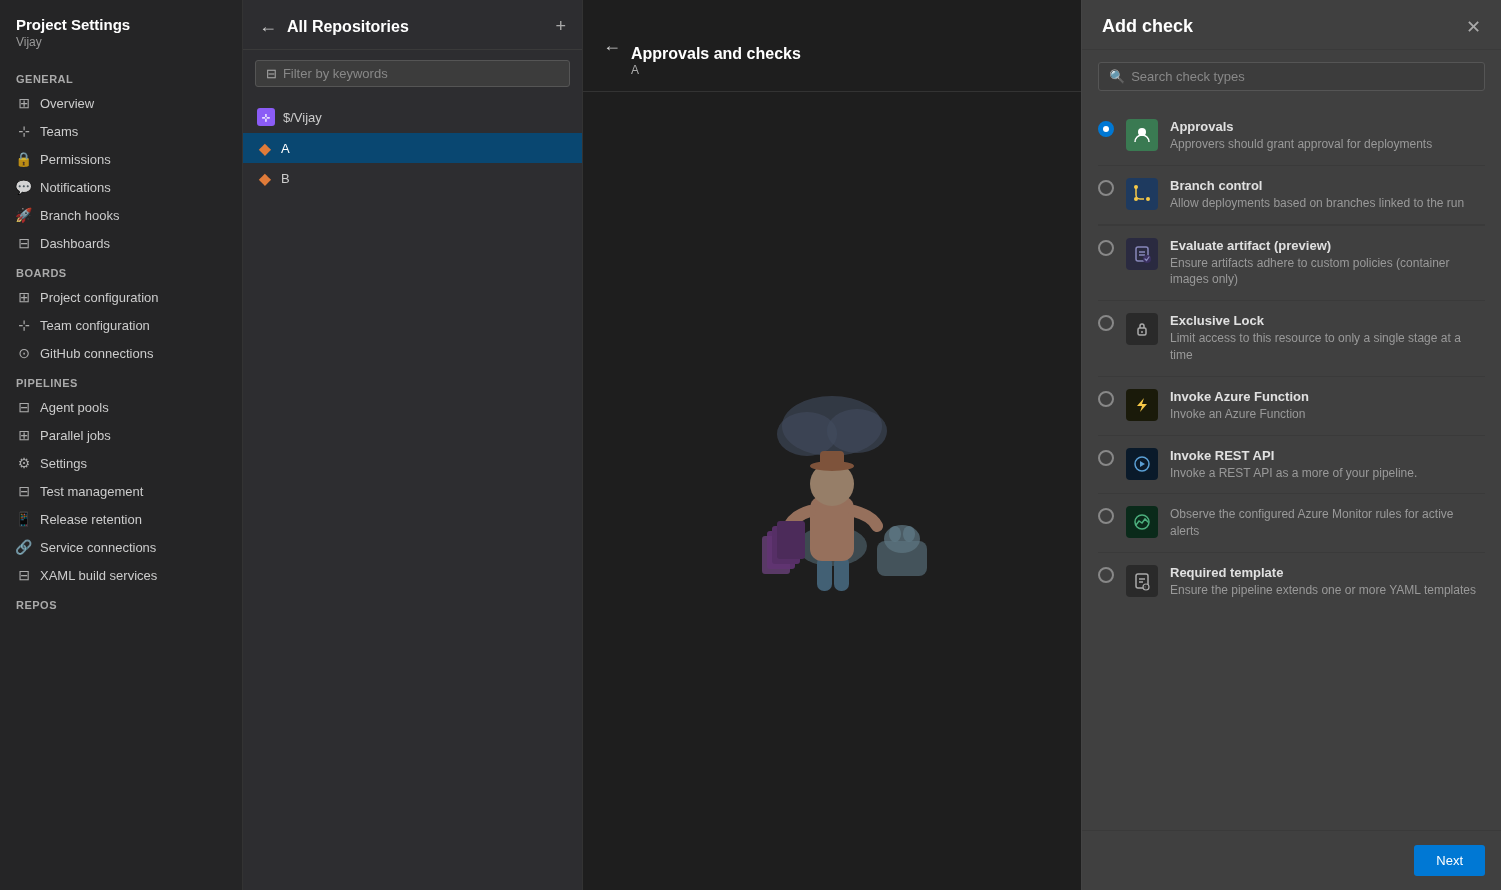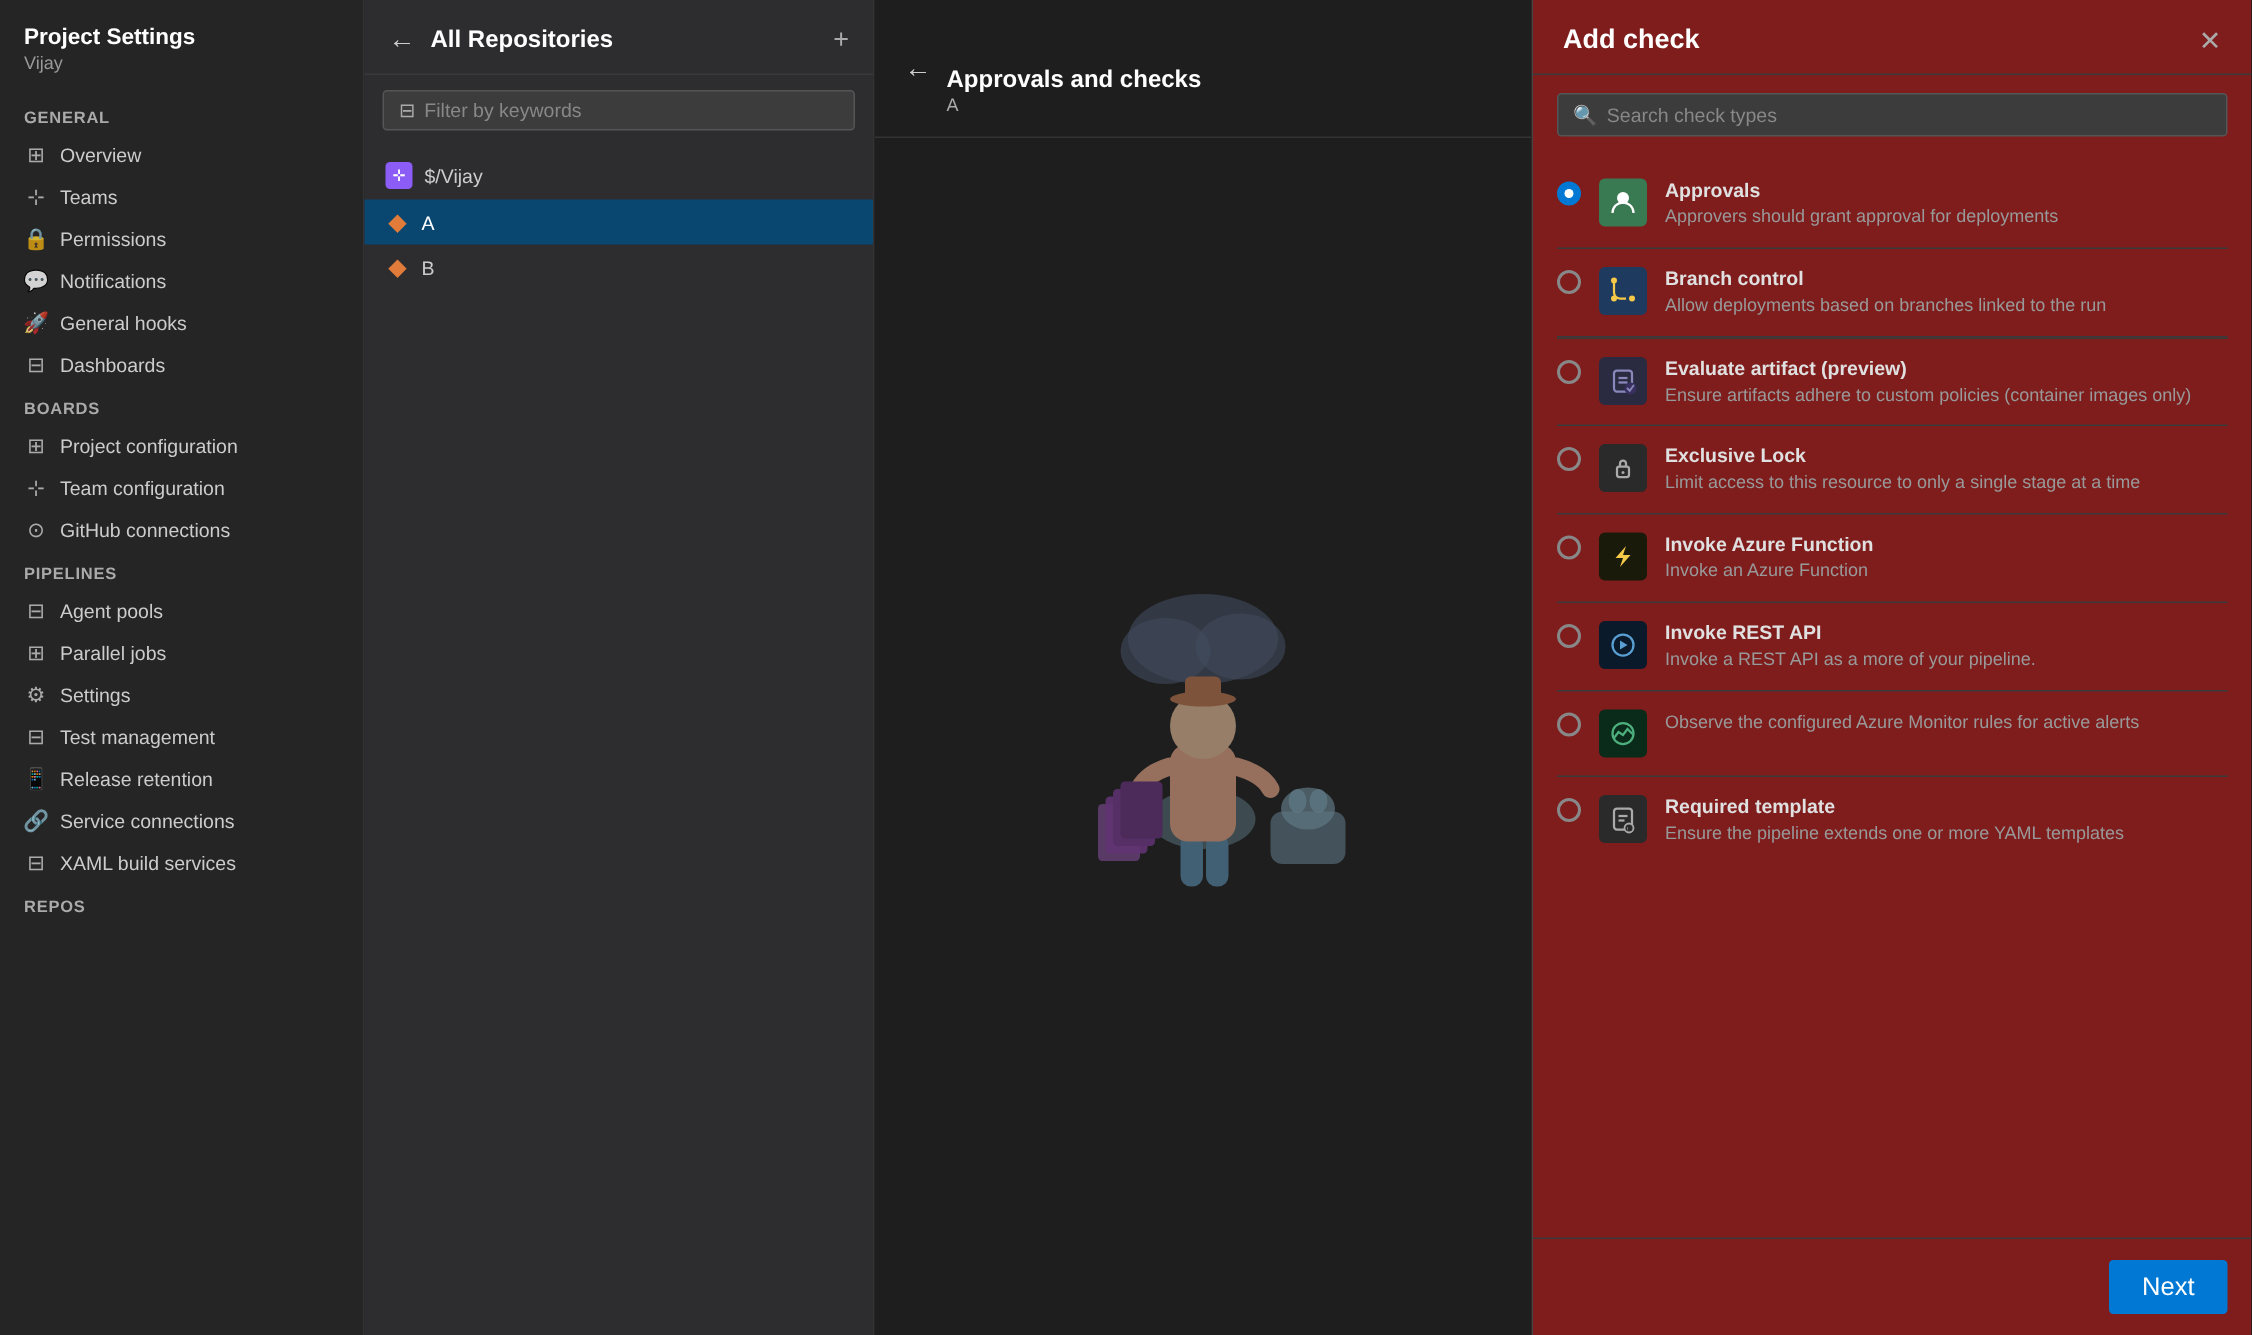--- a/index.html
+++ b/index.html
@@ -178,22 +178,22 @@
       width: 280px;
       height: 250px;
       display: flex;
       align-items: center;
       justify-content: center;
       opacity: 0.7;
     }
 
     
     .add-check-panel {
-      width: 480px;
-      background: #7f1d1d;
+      width: 420px;
+      background: #404040;
       border-left: 1px solid #444;
       display: flex;
       flex-direction: column;
       flex-shrink: 0;
     }
     .panel-header {
       display: flex;
       align-items: center;
       justify-content: space-between;
       padding: 16px 20px 12px 20px;
@@ -289,21 +289,21 @@
       display: flex;
       justify-content: flex-end;
       border-top: 1px solid #3a3a3a;
     }
     .btn-next {
       background: #0078d4;
       color: #fff;
       border: none;
       border-radius: 3px;
       padding: 8px 22px;
-      font-size: 17px;
+      font-size: 13px;
       cursor: pointer;
       font-weight: 500;
     }
 
     .divider { height: 1px; background: #3a3a3a; margin: 0 16px; }
 
     
     ::-webkit-scrollbar { width: 6px; }
     ::-webkit-scrollbar-track { background: #2d2d30; }
     ::-webkit-scrollbar-thumb { background: #555; border-radius: 3px; }
@@ -327,21 +327,21 @@
   <div class="sidebar-item">
     <span class="icon">🔒</span>
     <span>Permissions</span>
   </div>
   <div class="sidebar-item">
     <span class="icon">💬</span>
     <span>Notifications</span>
   </div>
   <div class="sidebar-item">
     <span class="icon">🚀</span>
-    <span>General hooks</span>
+    <span>Branch hooks</span>
   </div>
   <div class="sidebar-item">
     <span class="icon">⊟</span>
     <span>Dashboards</span>
   </div>
 
   <div class="sidebar-section-header">Boards</div>
   <div class="sidebar-item">
     <span class="icon">⊞</span>
     <span>Project configuration</span>

